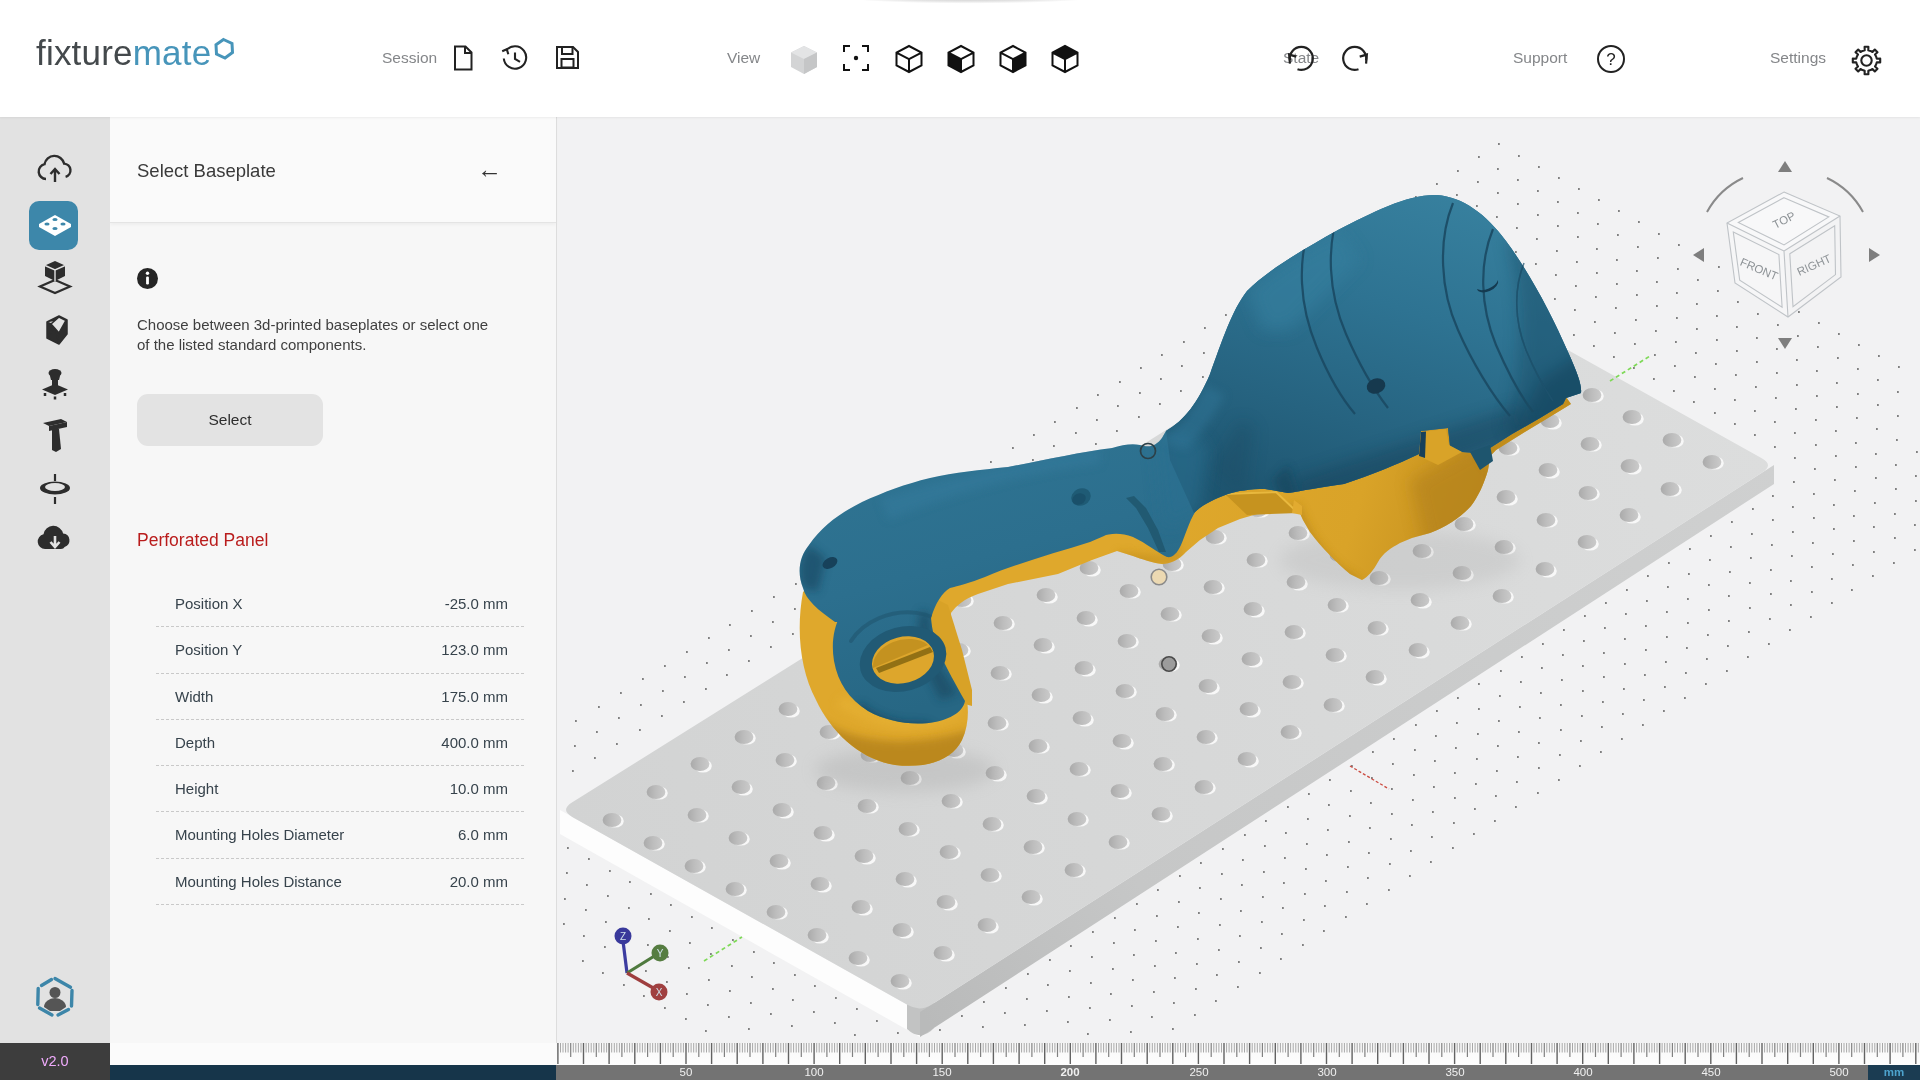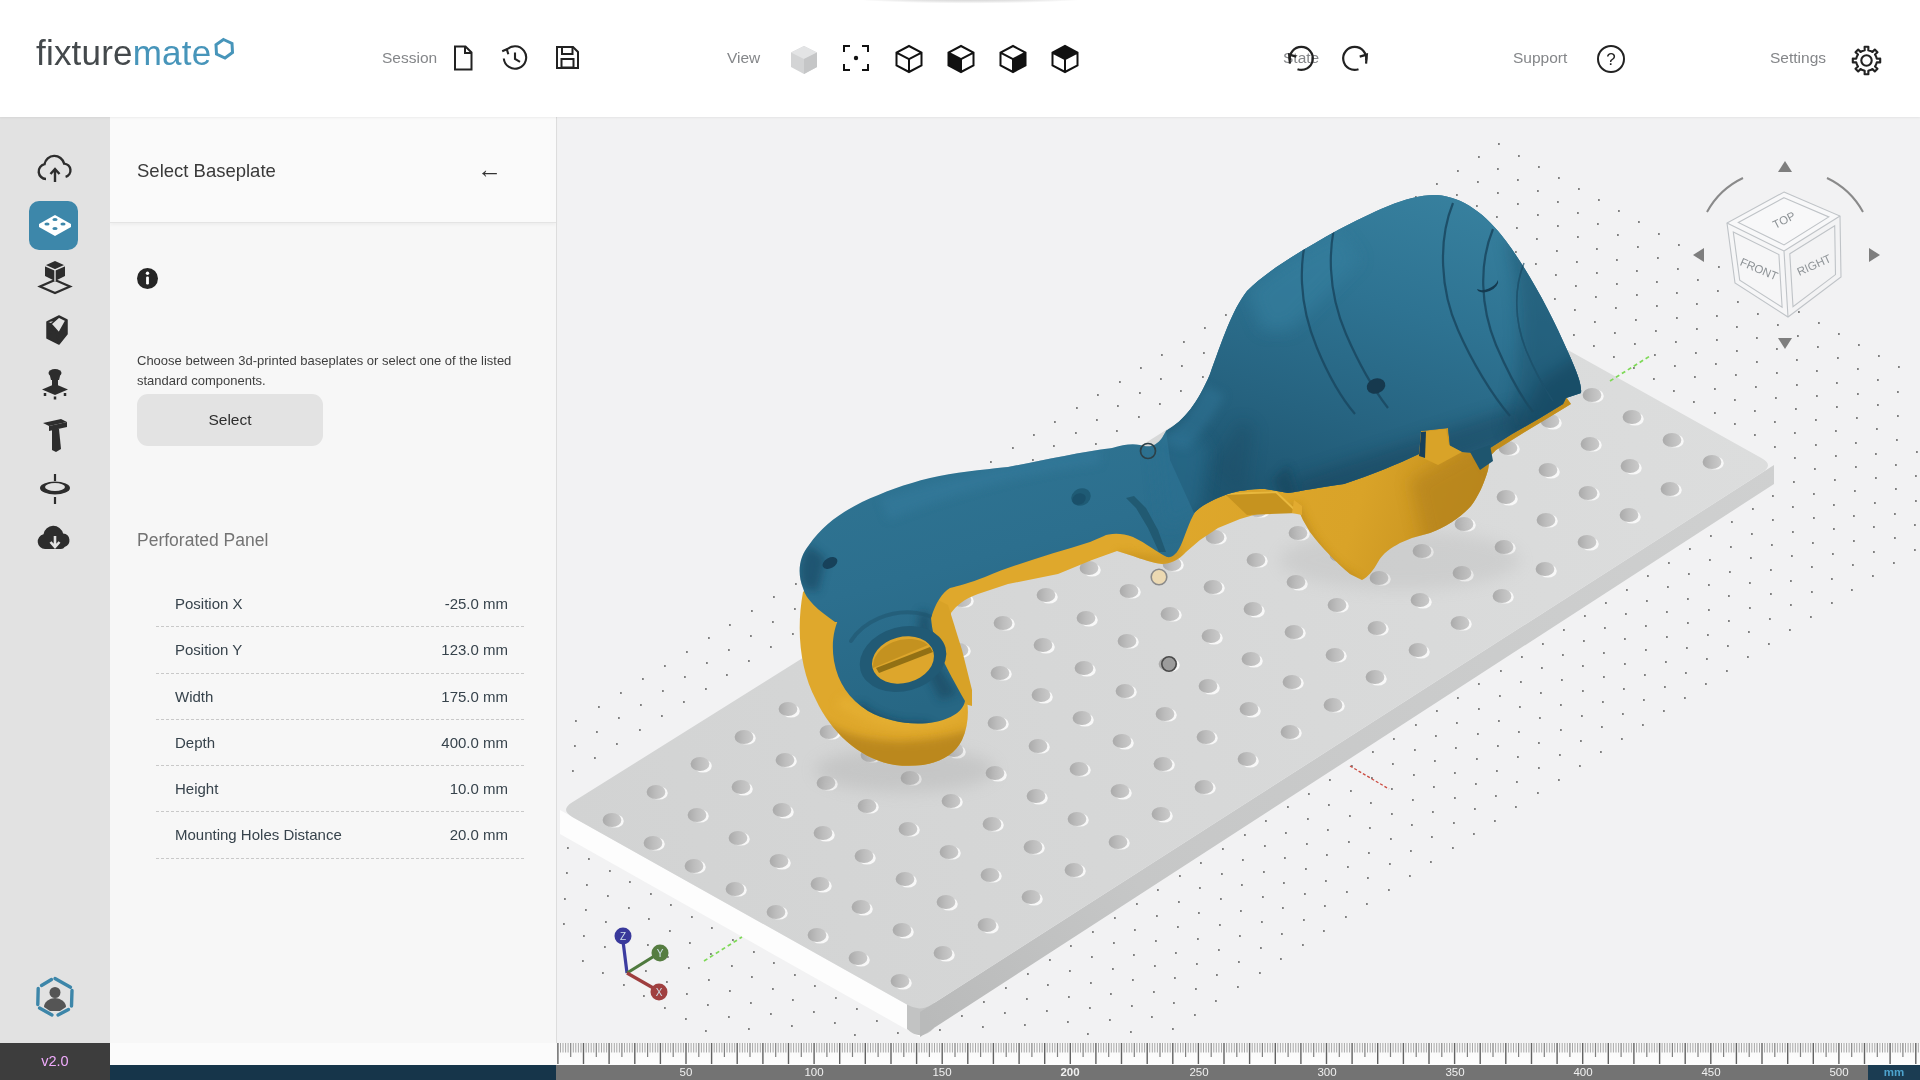--- a/index.html
+++ b/index.html
@@ -24,24 +24,24 @@
   color:#f0abfc; font-size:14.5px; text-align:center; line-height:36px; }
 .sic { position:absolute; left:55px; transform:translate(-50%,-50%); }
 
 
 #panel { position:absolute; left:110px; top:117px; width:446px; height:948px; background:#f7f7f7; z-index:10; }
 #phead { position:absolute; left:0; top:0; width:446px; height:106px; background:#fafafa;
   border-bottom:1px solid #e4e4e4; box-shadow:0 2px 3px rgba(0,0,0,0.04); }
 #ptitle { position:absolute; left:27px; top:43px; font-size:18.5px; color:#3a3a3a; }
 #parrow { position:absolute; left:367px; top:38px; font-size:25px; color:#333; }
 #pinfo { position:absolute; left:26px; top:150px; }
-#ptext { position:absolute; left:27px; top:198px; width:380px; font-size:13px; line-height:19.5px; color:#3f3f3f;margin-top:36px; }
+#ptext { position:absolute; left:27px; top:198px; width:380px; font-size:15px; line-height:19.5px; color:#3f3f3f; }
 #pbtn { position:absolute; left:27px; top:277px; width:186px; height:52px; background:#e3e3e3; border-radius:11px;
   font-size:15.5px; color:#2d2d2d; text-align:center; line-height:52px; }
-#pheading { position:absolute; left:27px; top:413px; font-size:17.5px; color:#737373; }
+#pheading { position:absolute; left:27px; top:413px; font-size:17.5px; color:#b91c1c; }
 #ptable { position:absolute; left:8px; top:464px; width:446px; }
 .prow { position:relative; height:46.3px; }
 .prow .lab { position:absolute; left:57px; top:14px; font-size:15px; color:#37434c; }
 .prow .val { position:absolute; right:56px; top:14px; font-size:15px; color:#37434c; }
 .prow .sep { position:absolute; left:38px; right:40px; bottom:0; border-bottom:1.5px dashed #c9c9c9; }
 #pcheck { position:absolute; right:57px; top:13px; width:17px; height:17px; border:2px solid #6e6e6e; border-radius:3.5px; background:#f7f7f7; }
 
 
 #viewport { position:absolute; left:556px; top:117px; width:1364px; height:926px; background:#f2f2f3; }
 #vpline { position:absolute; left:556px; top:117px; width:1px; height:926px; background:#ddd; z-index:11; }
@@ -223,20 +223,25 @@
           <div class="sep"></div>
         </div>
       <div class="prow">
           <div class="lab">Depth</div>
           <div class="val">400.0 mm</div>
           <div class="sep"></div>
         </div>
       <div class="prow">
           <div class="lab">Height</div>
           <div class="val">10.0 mm</div>
+          <div class="sep"></div>
+        </div>
+      <div class="prow">
+          <div class="lab">Mounting Holes Diameter</div>
+          <div class="val">6.0 mm</div>
           <div class="sep"></div>
         </div>
       <div class="prow">
           <div class="lab">Mounting Holes Distance</div>
           <div class="val">20.0 mm</div>
           <div class="sep"></div>
         </div>
     </div>
   </div>
 

